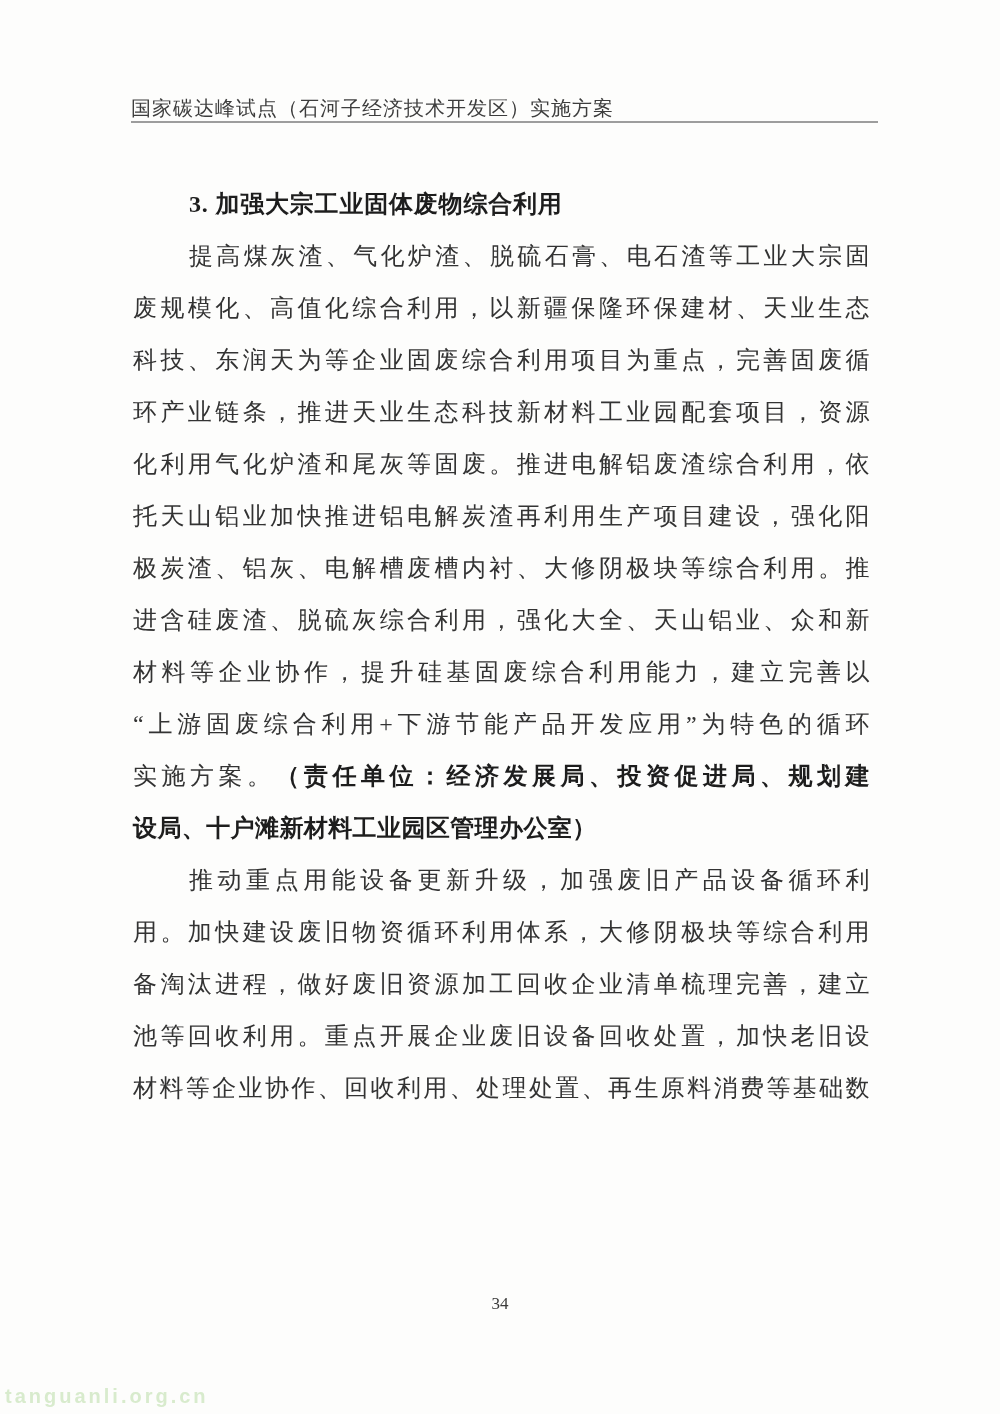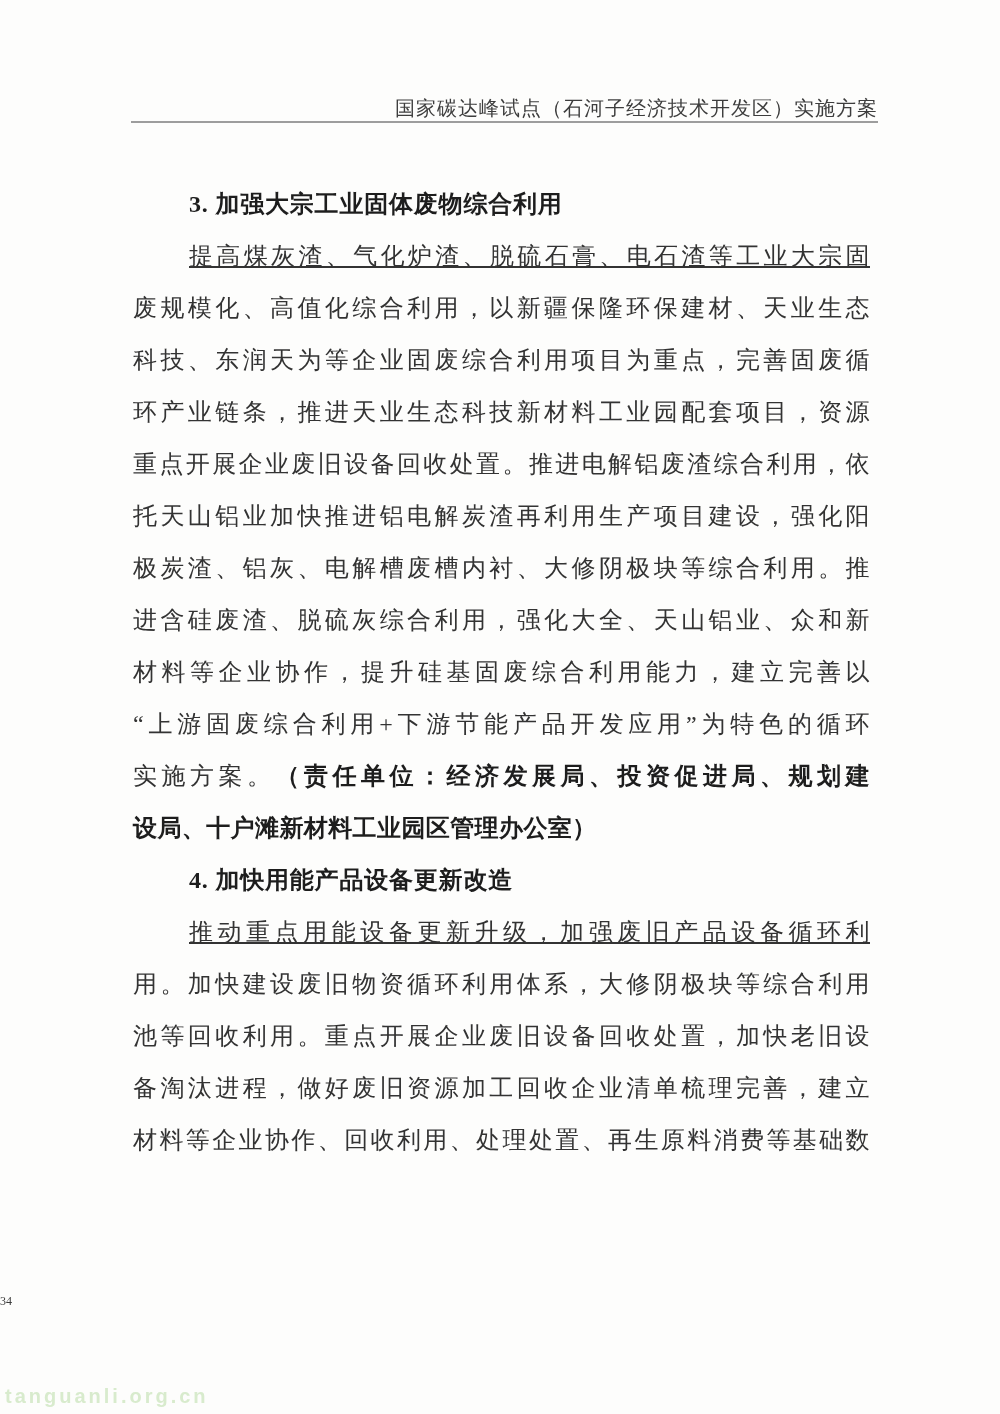--- a/index.html
+++ b/index.html
@@ -10,21 +10,21 @@
     background: #fdfdfc;
     font-family: "Liberation Serif", "DejaVu Serif", serif;
     color: #333333;
     overflow: hidden;
   }
   .header-title {
     position: absolute;
     top: 95px;
     left: 131px;
     width: 747px;
-    text-align: right;
+    text-align: left;
     font-size: 20px;
     letter-spacing: 1px;
     color: #3d3d3d;
     white-space: nowrap;
   }
   .header-rule {
     position: absolute;
     left: 131px;
     top: 121px;
     width: 747px;
@@ -48,29 +48,30 @@
     letter-spacing: 0.4px;
   }
   .heading {
     font-weight: bold;
     color: #1d1d1d;
     text-align: left;
     text-align-last: left;
     text-indent: 56px;
     letter-spacing: 0.8px;
   }
-  .indent { text-indent: 56px; text-decoration: underline; }
+  .indent { text-indent: 56px; }
   .nostretch { text-align: right; text-align-last: left; }
   .bold { font-weight: bold; color: #1d1d1d; }
   .page-number {
     position: absolute;
     top: 1294px;
     left: 0;
     width: 1000px;
-    font-size: 12px;
+    text-align: center;
+    font-size: 17px;
     color: #3a3a3a;
   }
   .watermark {
     position: absolute;
     left: 5px;
     top: 1385px;
     font-family: "Liberation Sans", "DejaVu Sans", sans-serif;
     font-weight: bold;
     font-size: 20px;
     letter-spacing: 3px;
@@ -87,37 +88,36 @@
   <div class="header-rule"></div>
 
   <div class="body-text">
 
     <div class="line heading">3. 加强大宗工业固体废物综合利用</div>
 
     <div class="line indent">提高煤灰渣、气化炉渣、脱硫石膏、电石渣等工业大宗固</div>
     <div class="line">废规模化、高值化综合利用，以新疆保隆环保建材、天业生态</div>
     <div class="line">科技、东润天为等企业固废综合利用项目为重点，完善固废循</div>
     <div class="line">环产业链条，推进天业生态科技新材料工业园配套项目，资源</div>
-    <div class="line">重点开展企业废旧设备回收处置。推进电解铝废渣综合利用，依</div>
+    <div class="line">化利用气化炉渣和尾灰等固废。推进电解铝废渣综合利用，依</div>
     <div class="line">托天山铝业加快推进铝电解炭渣再利用生产项目建设，强化阳</div>
     <div class="line">极炭渣、铝灰、电解槽废槽内衬、大修阴极块等综合利用。推</div>
     <div class="line">进含硅废渣、脱硫灰综合利用，强化大全、天山铝业、众和新</div>
     <div class="line">材料等企业协作，提升硅基固废综合利用能力，建立完善以</div>
     <div class="line">“上游固废综合利用+下游节能产品开发应用”为特色的循环</div>
 
     <div class="line"><span>实施方案。</span><span class="bold">（责任单位：经济发展局、投资促进局、规划建</span></div>
 
     <div class="line bold nostretch">设局、十户滩新材料工业园区管理办公室）</div>
 
-    <div class="line heading">4. 加快用能产品设备更新改造</div>
 
     <div class="line indent">推动重点用能设备更新升级，加强废旧产品设备循环利</div>
     <div class="line">用。加快建设废旧物资循环利用体系，大修阴极块等综合利用</div>
+    <div class="line">备淘汰进程，做好废旧资源加工回收企业清单梳理完善，建立</div>
     <div class="line">池等回收利用。重点开展企业废旧设备回收处置，加快老旧设</div>
-    <div class="line">备淘汰进程，做好废旧资源加工回收企业清单梳理完善，建立</div>
     <div class="line">材料等企业协作、回收利用、处理处置、再生原料消费等基础数</div>
 
   </div>
 
   <div class="page-number">34</div>
   <div class="watermark">tanguanli.org.cn</div>
 
 </div>
 
 </body></html>

